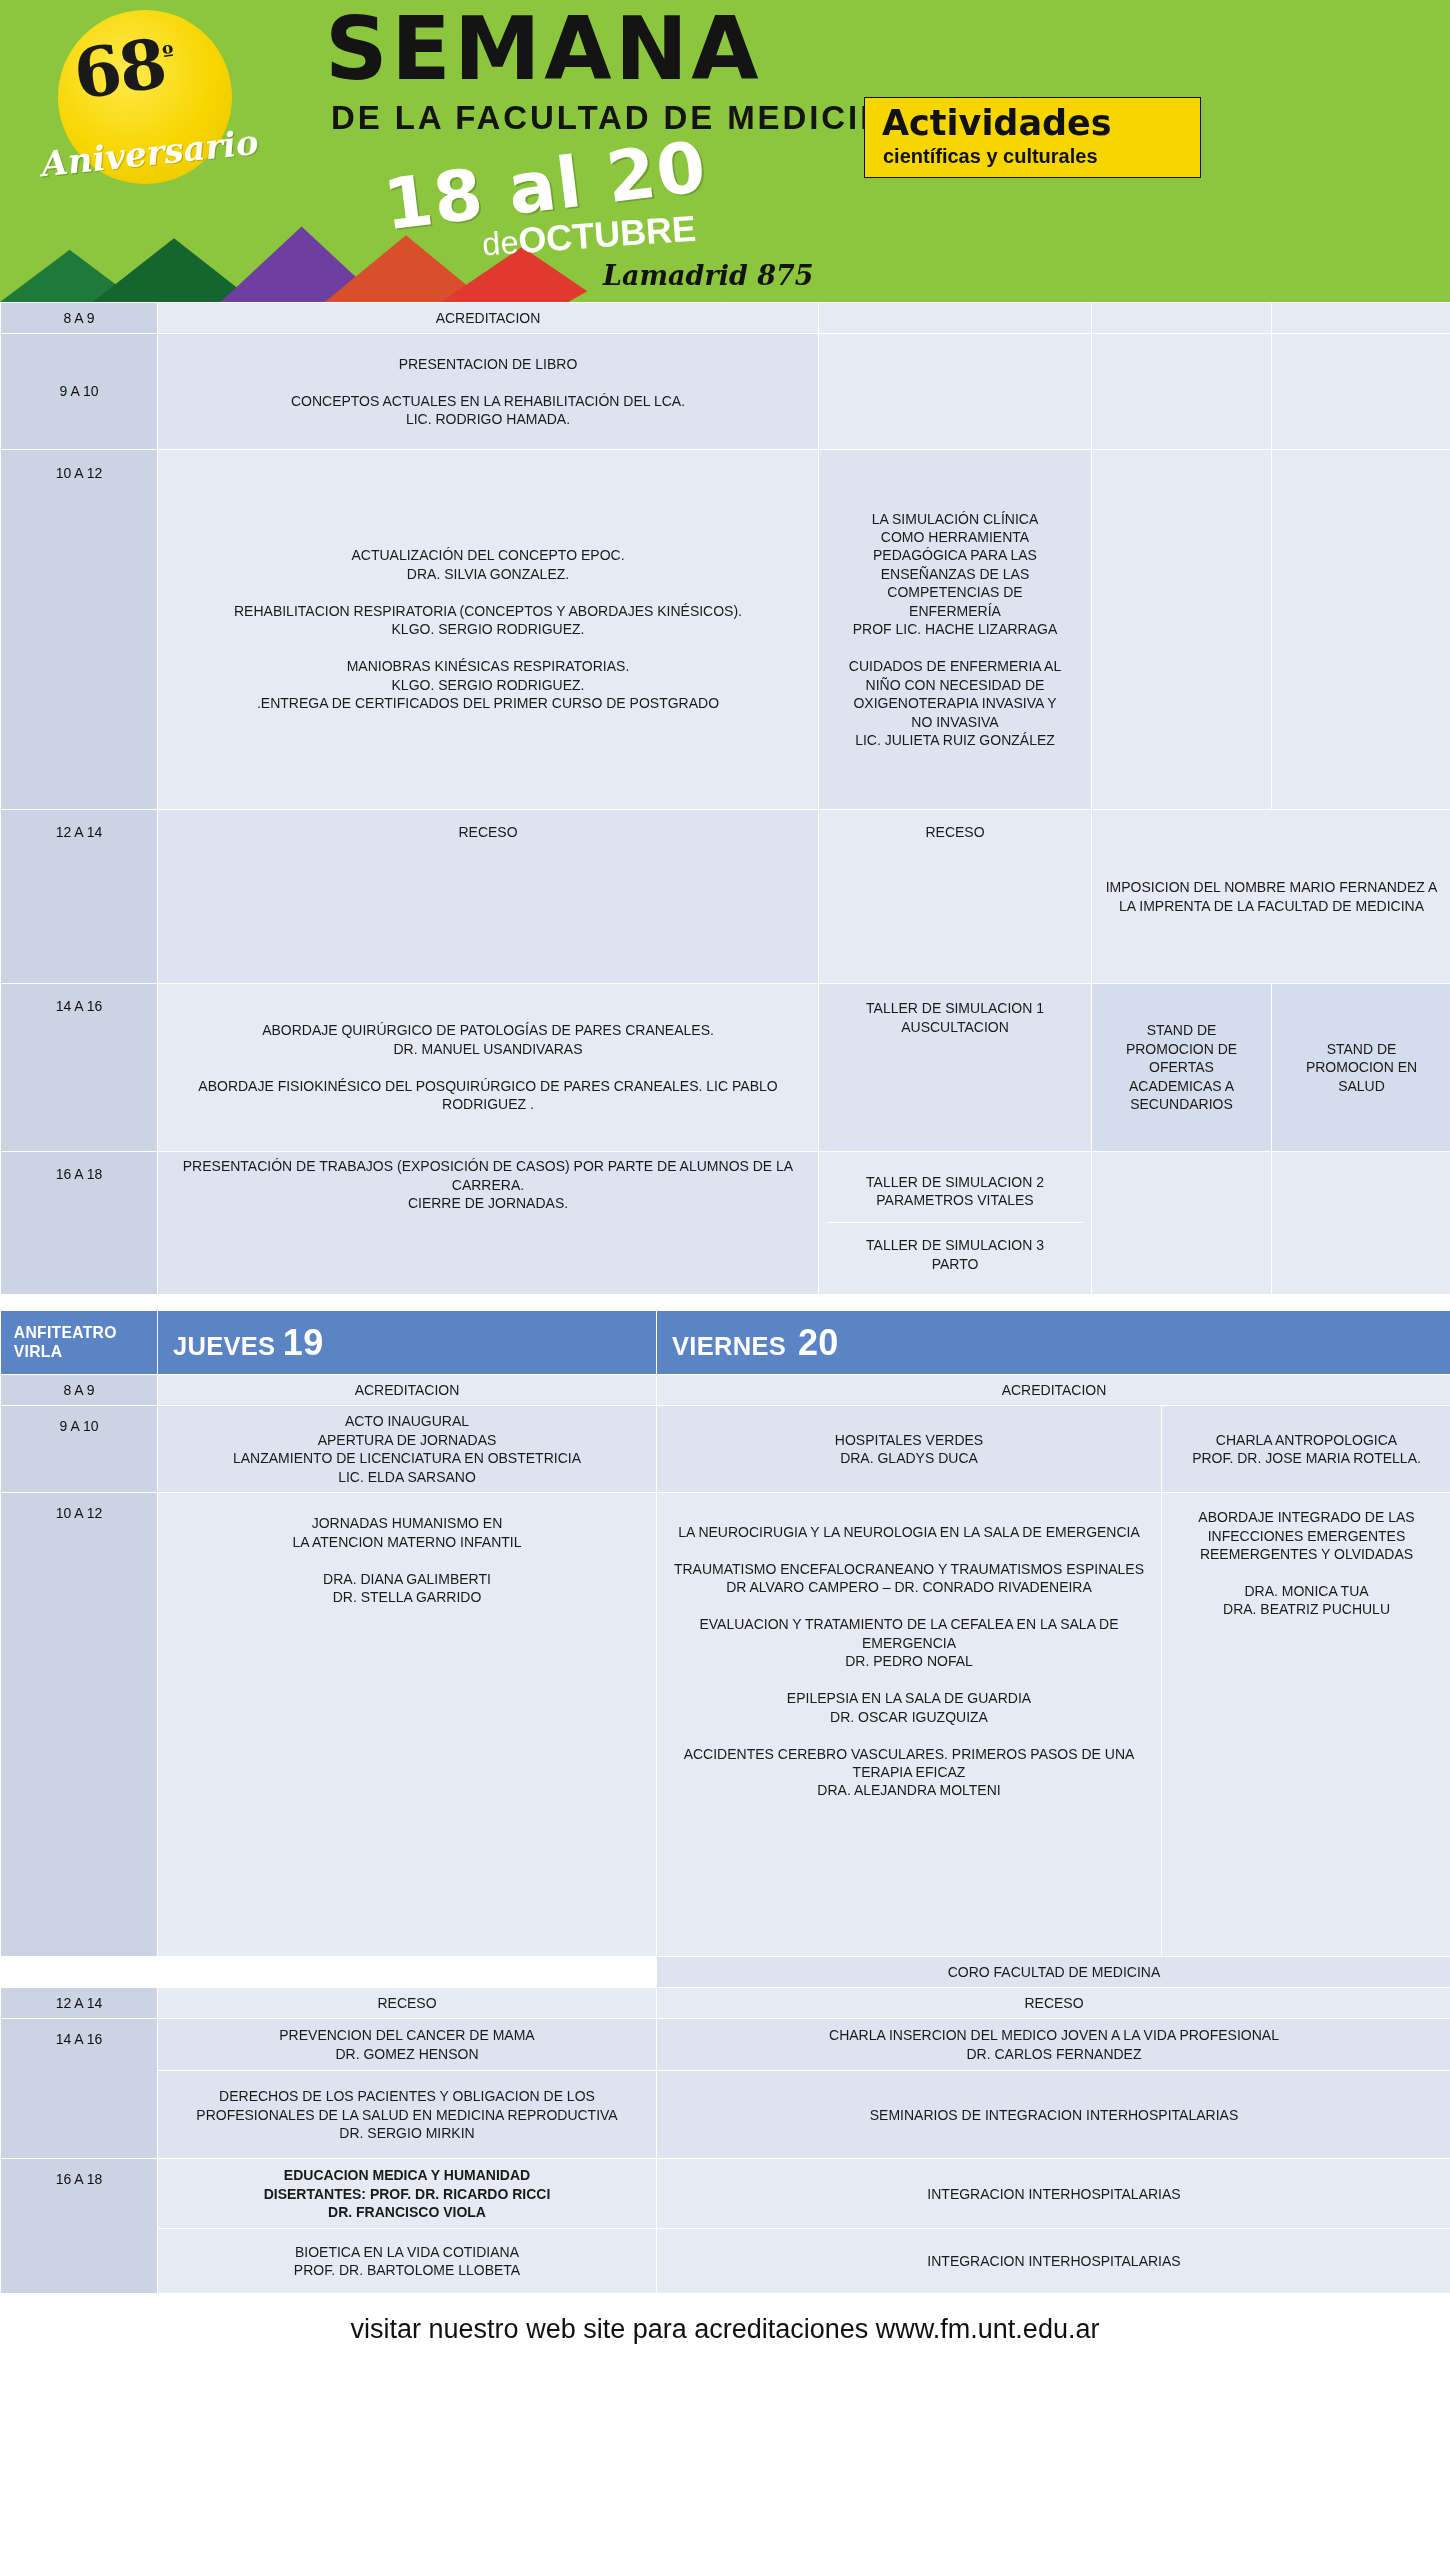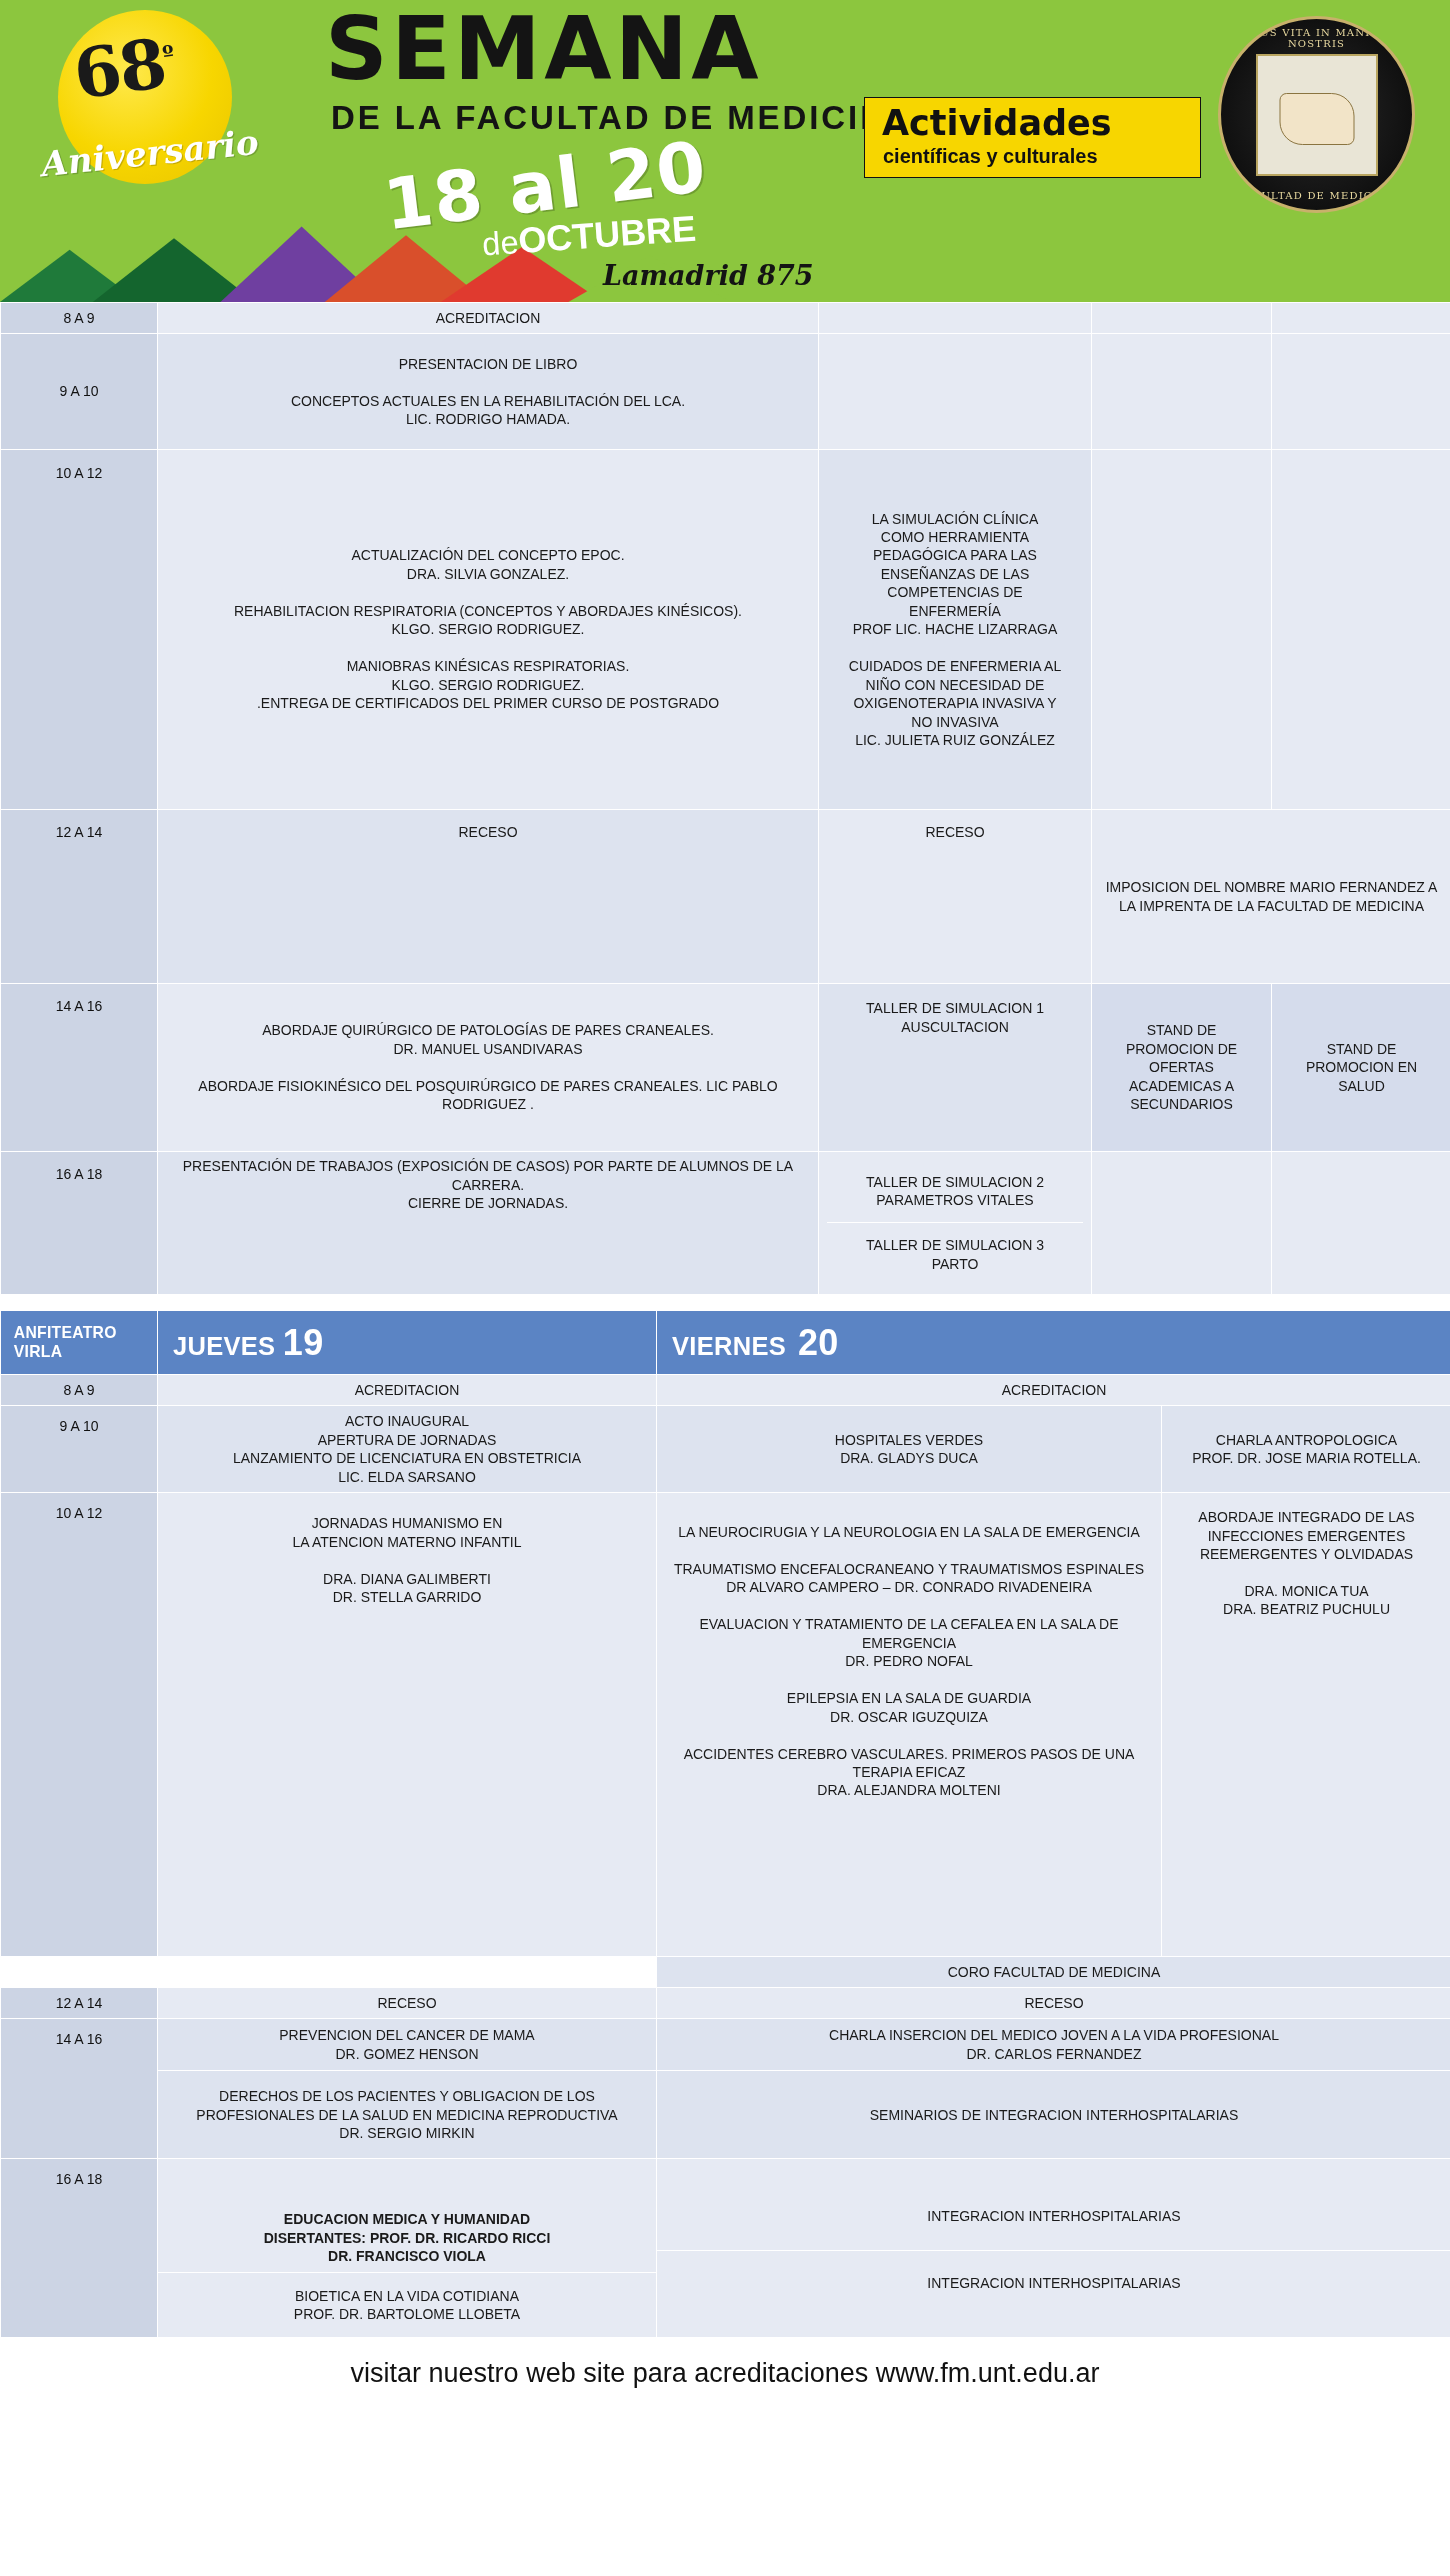--- a/index.html
+++ b/index.html
@@ -197,21 +197,21 @@
     color: #111;
     width: 157px;
     text-align: left;
     padding-left: 20px;
   }
   .cell-a { background: #e6eaf3; }
   .cell-b { background: #dde3ef; }
   .cell-c { background: #d5dcec; }
   .cell-empty { background: #e6eaf3; }
   .gap-row td { border: none; background: #ffffff; height: 15px; padding: 0; }
-  .bold { font-weight: bold; margin-top: 44px; }
+  .bold { font-weight: bold; }
   .big { font-size: 18.6px; }
   .footer {
     text-align: center;
     font-size: 27px;
     padding: 20px 0 23px 0;
     color: #111;
     font-family: "Liberation Sans", sans-serif;
   }
   .ml { white-space: pre-line; }
 </style>
@@ -238,26 +238,20 @@
     <div class="semana">SEMANA</div>
     <div class="semana-sub">DE LA FACULTAD DE MEDICINA</div>
     <div class="fecha">18 al 20</div>
     <div class="mes"><span>de</span><b>OCTUBRE</b></div>
     <div class="direccion">Lamadrid 875</div>
 
     <div class="act-box"></div>
     <div class="act-title">Actividades</div>
     <div class="act-sub">científicas y culturales</div>
 
-    <div class="crest">
-      <div class="crest-text">SALUS VITA IN MANIBUS NOSTRIS</div>
-      <div class="crest-inner"></div>
-      <div class="crest-hand"></div>
-      <div class="crest-text2">FACULTAD DE MEDICINA</div>
-    </div>
   </div>
 
   <table class="sched">
     <colgroup>
       <col style="width:157px">
       <col style="width:661px">
       <col style="width:273px">
       <col style="width:180px">
       <col style="width:180px">
     </colgroup>

